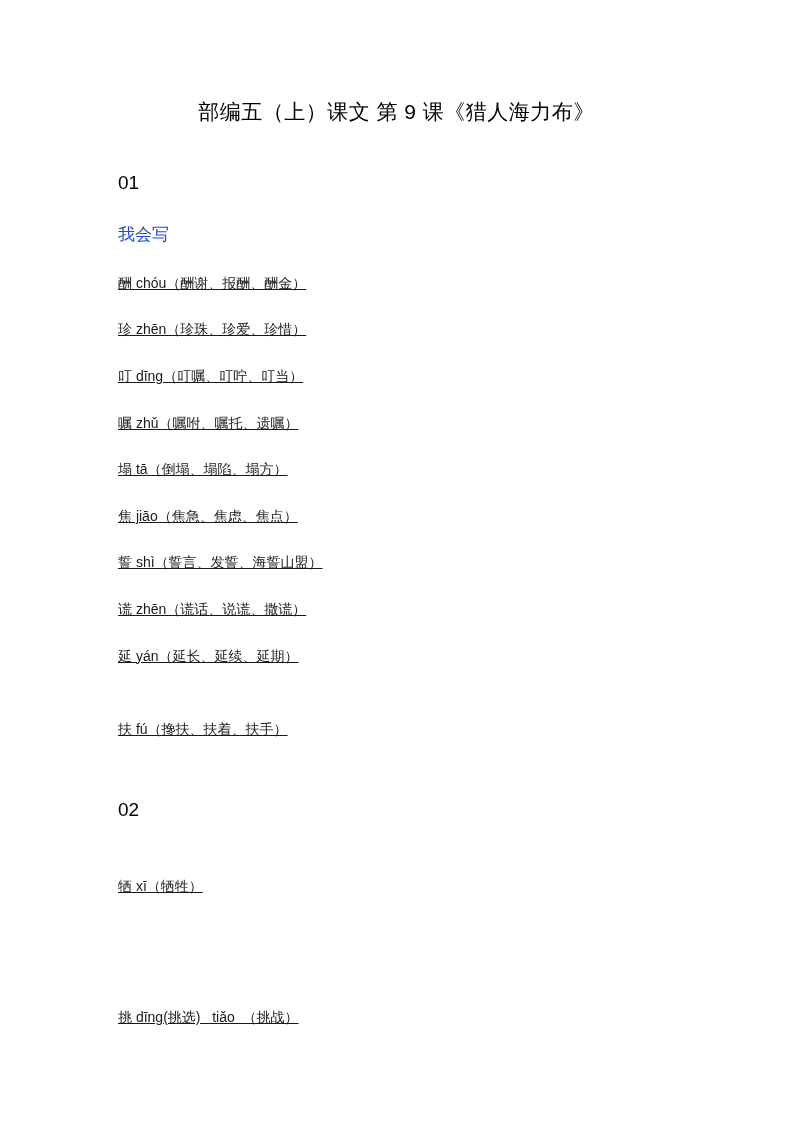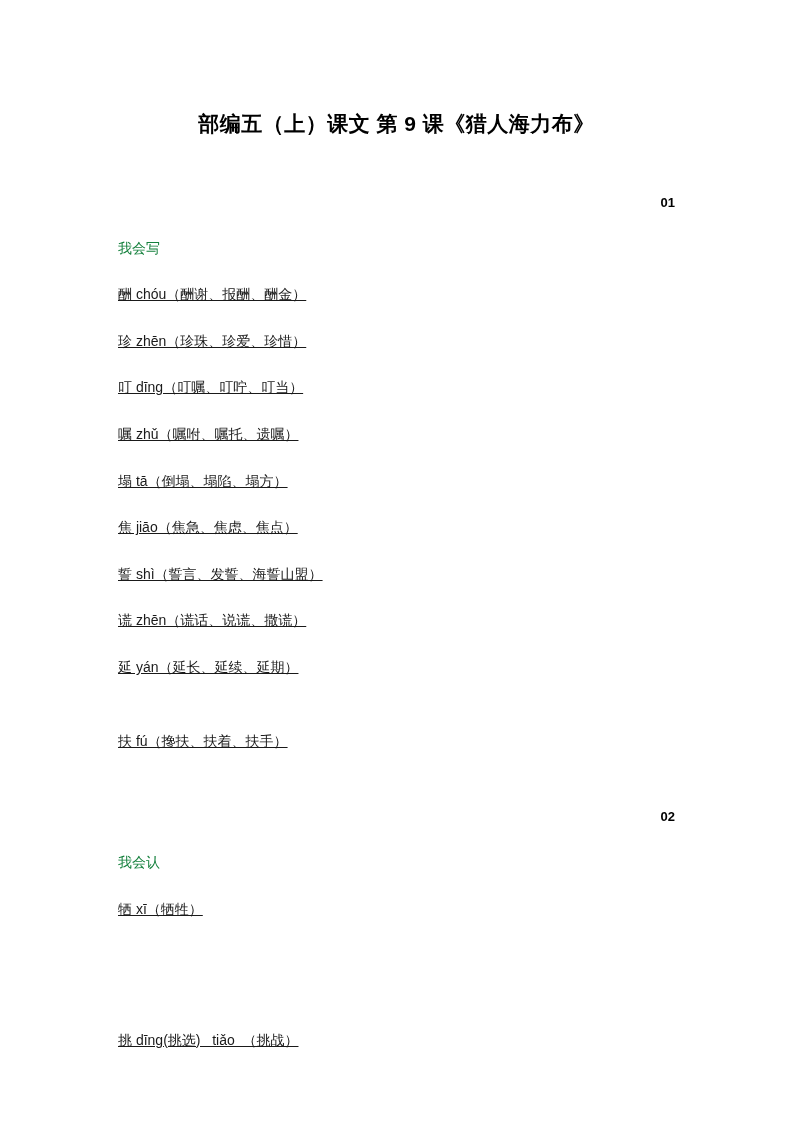--- a/index.html
+++ b/index.html
@@ -15,42 +15,41 @@
     -webkit-font-smoothing: antialiased;
   }
   .page {
     position: relative;
     width: 793px;
     height: 1122px;
     box-sizing: border-box;
     padding: 0 118px;
   }
   .doc-title {
-    margin: 12px;
+    margin: 0;
     padding-top: 96px;
     font-size: 21px;
-    font-weight: bold;
+    font-weight: normal;
     text-align: center;
     letter-spacing: 0.5px;
     color: #000000;
     line-height: 1.5;
   }
   .section {
     margin-top: 0;
   }
   .section-number {
-    font-size: 13px;
-    font-weight: bold;
+    font-size: 19px;
+    font-weight: normal;
     color: #000000;
     line-height: 1.4;
-    text-align: right;
   }
   .section-heading {
-    font-size: 14px;
-    color: #15803d;
+    font-size: 17px;
+    color: #1d4ed8;
     line-height: 1.4;
   }
   .entry {
     font-size: 14px;
     color: #1a1a1a;
     line-height: 1.4;
     white-space: pre;
     text-decoration: underline;
   }
   .gap-title-to-sec1 { height: 42px; }
@@ -94,21 +93,20 @@
     <div class="gap-entry"></div>
     <div class="gap-entry"></div>
     <div class="entry">扶 fú（搀扶、扶着、扶手）</div>
   </div>
 
   <div class="gap-section"></div>
 
   <div class="section">
     <div class="section-number">02</div>
     <div class="gap-num-to-head"></div>
-    <div class="section-heading">我会认</div>
     <div class="gap-head-to-first"></div>
     <div class="entry">牺 xī（牺牲）</div>
   </div>
 
   <div class="gap-section"></div>
 
   <div class="section">
     <div class="gap-num-to-head"></div>
     <div class="gap-head-to-first"></div>
     <div class="entry">挑 dīng(挑选)   tiǎo  （挑战）</div>

